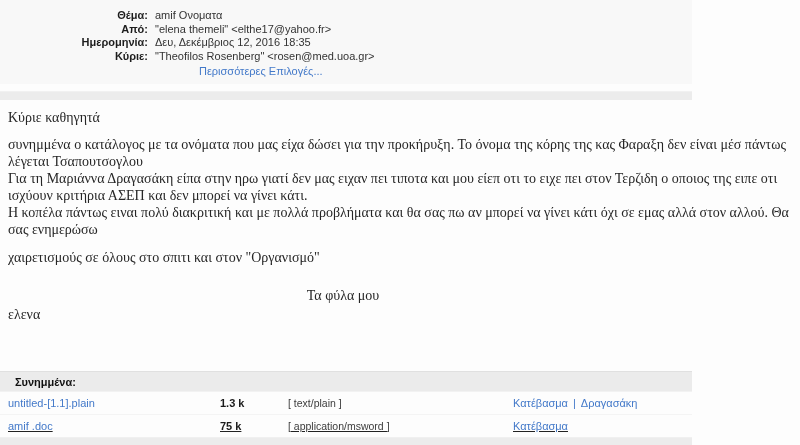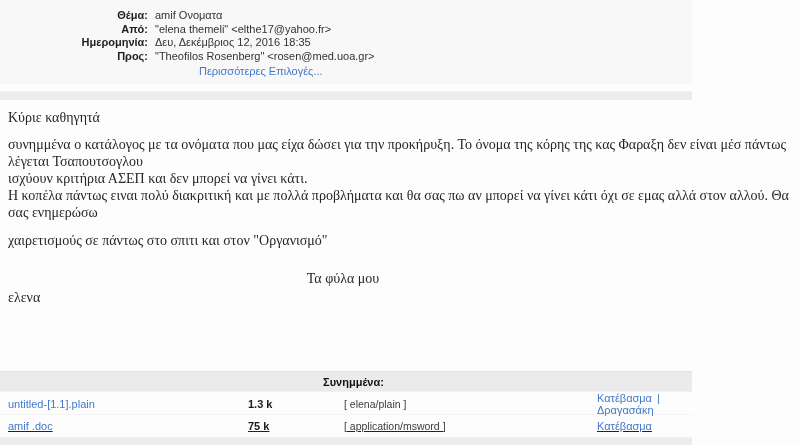--- a/index.html
+++ b/index.html
@@ -54,31 +54,29 @@
   
   .attach-section { position: absolute; left: 0; right: 0; top: 371px; }
   .attach-title-band {
     background: #ebebeb;
     border-top: 1px solid #e0e0e0;
     border-bottom: 1px solid #f2f2f2;
     height: 21px;
     display: flex;
     align-items: center;
     padding-left: 15px;
-    justify-content: center;
   }
   .attach-title { font-size: 11px; font-weight: bold; color: #111; }
   .attach-row {
     display: grid;
     grid-template-columns: 212px 68px 225px auto;
     align-items: center;
     padding-left: 8px;
     height: 22px;
     font-size: 11px;
-    gap: 28px;
   }
   .attach-row + .attach-row { border-top: 1px solid #f4f4f4; text-decoration: underline; }
   .file-link { color: #4379c9; cursor: pointer; }
   .file-size { font-weight: bold; color: #1a1a1a; }
   .file-type { color: #3c3c3c; font-size: 10.5px; }
   .file-actions { color: #4379c9; }
   .file-actions .act { color: #4379c9; cursor: pointer; }
   .file-actions .sep { color: #4379c9; padding: 0 5px; }
   .bottom-band {
     position: absolute;
@@ -100,51 +98,52 @@
     </div>
     <div class="hdr-row">
       <span class="hdr-label">Από:</span>
       <span class="hdr-value">"elena themeli" &lt;elthe17@yahoo.fr&gt;</span>
     </div>
     <div class="hdr-row">
       <span class="hdr-label">Ημερομηνία:</span>
       <span class="hdr-value">Δευ, Δεκέμβριος 12, 2016 18:35</span>
     </div>
     <div class="hdr-row">
-      <span class="hdr-label">Προς:</span>
+      <span class="hdr-label">Κύριε:</span>
       <span class="hdr-value">"Theofilos Rosenberg" &lt;rosen@med.uoa.gr&gt;</span>
     </div>
     <div class="hdr-link-row">
       <span class="hdr-label"></span>
       <span class="hdr-link">Περισσότερες Επιλογές...</span>
     </div>
   </div>
   <div class="hdr-sep"></div>
 
   <div class="mail-body">
     <div class="bline">Κύριε καθηγητά</div>
     <div class="bline gap-para">συνημμένα ο κατάλογος με τα ονόματα που μας είχα δώσει για την προκήρυξη. Το όνομα της κόρης της κας Φαραξη δεν είναι μέσ πάντως</div>
     <div class="bline">λέγεται Τσαπουτσογλου</div>
+    <div class="bline">Για τη Μαριάννα Δραγασάκη είπα στην ηρω γιατί δεν μας ειχαν πει τιποτα και μου είεπ οτι το ειχε πει στον Τερζιδη ο οποιος της ειπε οτι</div>
     <div class="bline">ισχύουν κριτήρια ΑΣΕΠ και δεν μπορεί να γίνει κάτι.</div>
     <div class="bline">Η κοπέλα πάντως ειναι πολύ διακριτική και με πολλά προβλήματα και θα σας πω αν μπορεί να γίνει κάτι όχι σε εμας αλλά στον αλλού. Θα</div>
     <div class="bline">σας ενημερώσω</div>
-    <div class="bline gap-para2">χαιρετισμούς σε πάντως στο σπιτι και στον "Οργανισμό"</div>
+    <div class="bline gap-para2">χαιρετισμούς σε όλους στο σπιτι και στον "Οργανισμό"</div>
     <div class="bline gap-big">Τα φύλα μου</div>
     <div class="bline gap-big2">ελενα</div>
   </div>
 
   <div class="attach-section">
     <div class="attach-title-band">
       <span class="attach-title">Συνημμένα:</span>
     </div>
 
     <div class="attach-row">
       <span class="file-link">untitled-[1.1].plain</span>
       <span class="file-size">1.3 k</span>
-      <span class="file-type">[ elena/plain ]</span>
+      <span class="file-type">[ text/plain ]</span>
       <span class="file-actions">
         <span class="act">Κατέβασμα</span><span class="sep">|</span><span class="act">Δραγασάκη</span>
       </span>
     </div>
 
     <div class="attach-row">
       <span class="file-link">amif .doc</span>
       <span class="file-size">75 k</span>
       <span class="file-type">[ application/msword ]</span>
       <span class="file-actions">

